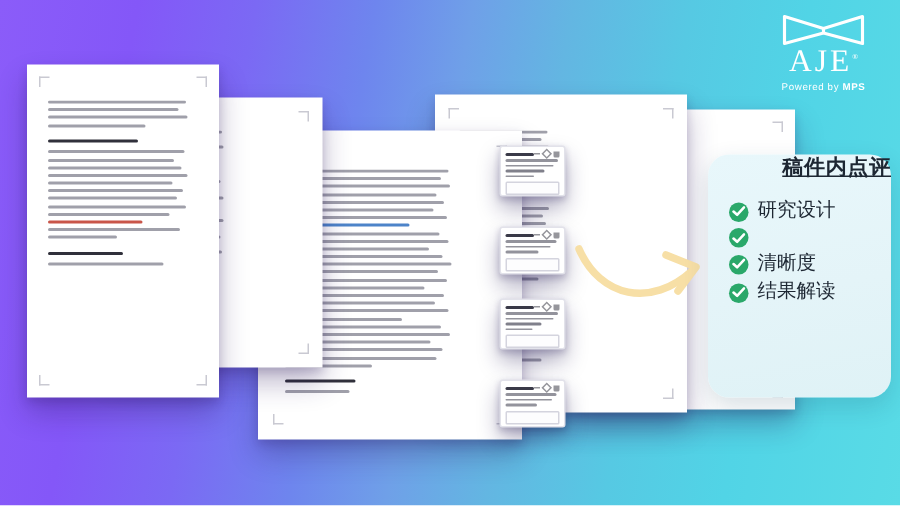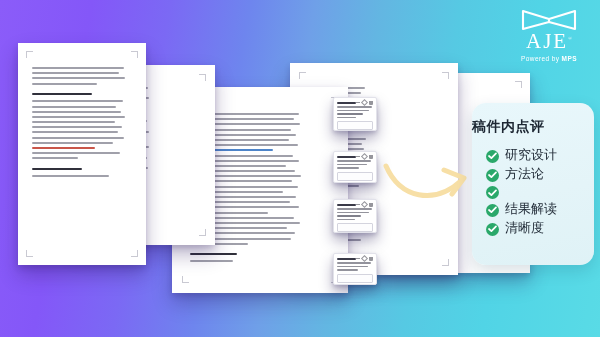--- a/index.html
+++ b/index.html
@@ -105,26 +105,26 @@
     position: absolute;
     left: 472px;
     top: 103px;
     width: 122px;
     height: 162px;
     background: linear-gradient(170deg, #e8f7fb 0%, #e4f4f8 55%, #dff2f6 100%);
     border-radius: 14px;
     box-shadow: 0 6px 16px rgba(20, 60, 90, .16);
   }
   #check-title {
-    text-align: left;
+    text-align: right;
     font-size: 14px;
     font-weight: bold;
     color: #1d2733;
     letter-spacing: .5px;
-    margin-top: 15px;
+    text-decoration: underline;
   }
   #check-list {
     margin: 12px 0 0 14px;
     display: flex;
     flex-direction: column;
     gap: 3px;
     font-family: Liberation Mono, monospace;
   }
   .chk-row { display: flex; align-items: center; gap: 6px; }
   .chk-mark {
@@ -438,55 +438,47 @@
 
       <div class="chk-row">
         <span class="chk-mark">
           <svg width="9" height="8" viewBox="0 0 9 8">
             <path d="M1 4 L3.4 6.2 L8 1.3" fill="none" stroke="#ffffff" stroke-width="1.7" stroke-linecap="round" stroke-linejoin="round"></path>
           </svg>
         </span>
         <span class="chk-label">研究设计</span>
       </div>
 
+
       <div class="chk-row">
         <span class="chk-mark">
           <svg width="9" height="8" viewBox="0 0 9 8">
             <path d="M1 4 L3.4 6.2 L8 1.3" fill="none" stroke="#ffffff" stroke-width="1.7" stroke-linecap="round" stroke-linejoin="round"></path>
           </svg>
         </span>
-        <span class="chk-label">方法论</span>
       </div>
 
       <div class="chk-row">
         <span class="chk-mark">
           <svg width="9" height="8" viewBox="0 0 9 8">
             <path d="M1 4 L3.4 6.2 L8 1.3" fill="none" stroke="#ffffff" stroke-width="1.7" stroke-linecap="round" stroke-linejoin="round"></path>
           </svg>
         </span>
+        <span class="chk-label">清晰度</span>
       </div>
 
       <div class="chk-row">
         <span class="chk-mark">
           <svg width="9" height="8" viewBox="0 0 9 8">
             <path d="M1 4 L3.4 6.2 L8 1.3" fill="none" stroke="#ffffff" stroke-width="1.7" stroke-linecap="round" stroke-linejoin="round"></path>
           </svg>
         </span>
         <span class="chk-label">结果解读</span>
       </div>
 
-      <div class="chk-row">
-        <span class="chk-mark">
-          <svg width="9" height="8" viewBox="0 0 9 8">
-            <path d="M1 4 L3.4 6.2 L8 1.3" fill="none" stroke="#ffffff" stroke-width="1.7" stroke-linecap="round" stroke-linejoin="round"></path>
-          </svg>
-        </span>
-        <span class="chk-label">清晰度</span>
-      </div>
-
     </div>
   </div>
 
   <div id="logo">
     <svg id="logo-book" width="56" height="22" viewBox="0 0 56 22">
       <path d="M2 2 L2 20 L28 13 L54 20 L54 2 L28 10 Z" fill="none" stroke="#ffffff" stroke-width="2.1" stroke-linejoin="round" stroke-linecap="round"></path>
       <path d="M28 10 L28 13" fill="none" stroke="#ffffff" stroke-width="2.1"></path>
     </svg>
     <div id="logo-word"><span>AJE</span><span id="logo-reg">®</span></div>
     <div id="logo-tag"><span>Powered by </span><b>MPS</b></div>

